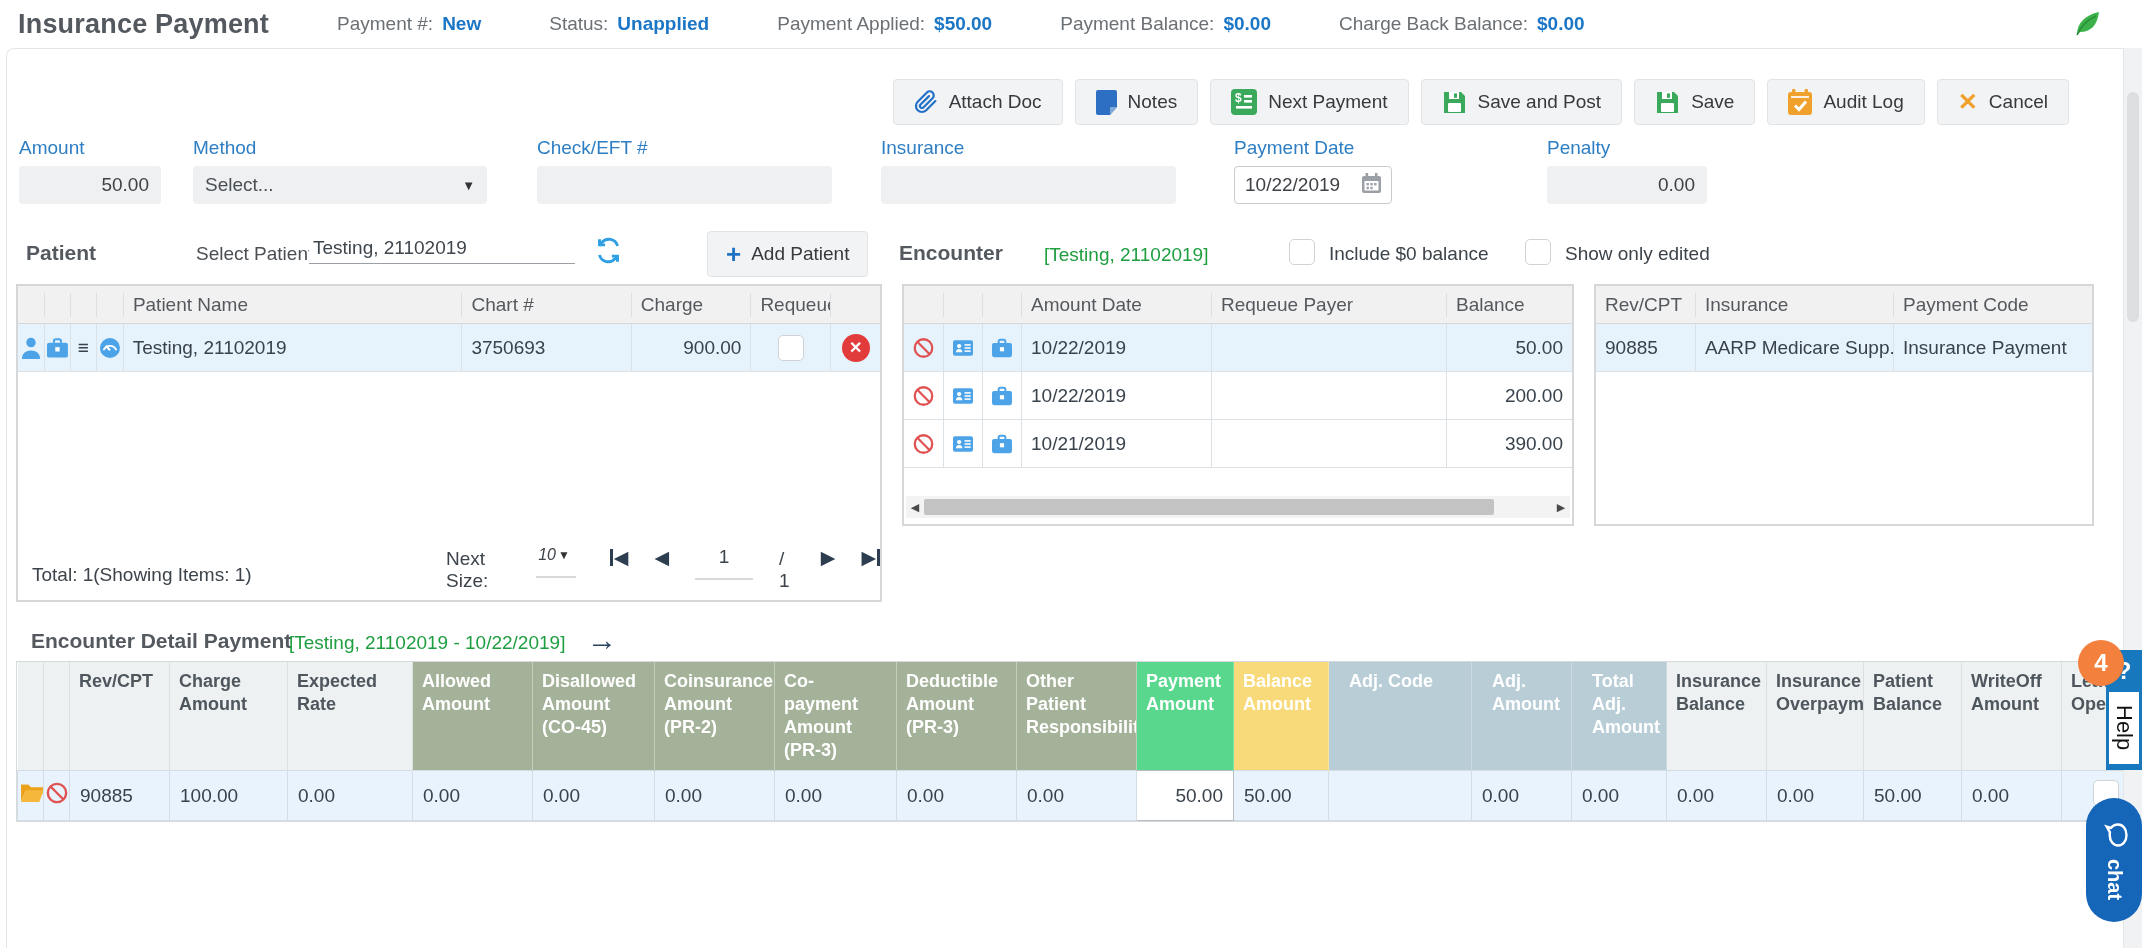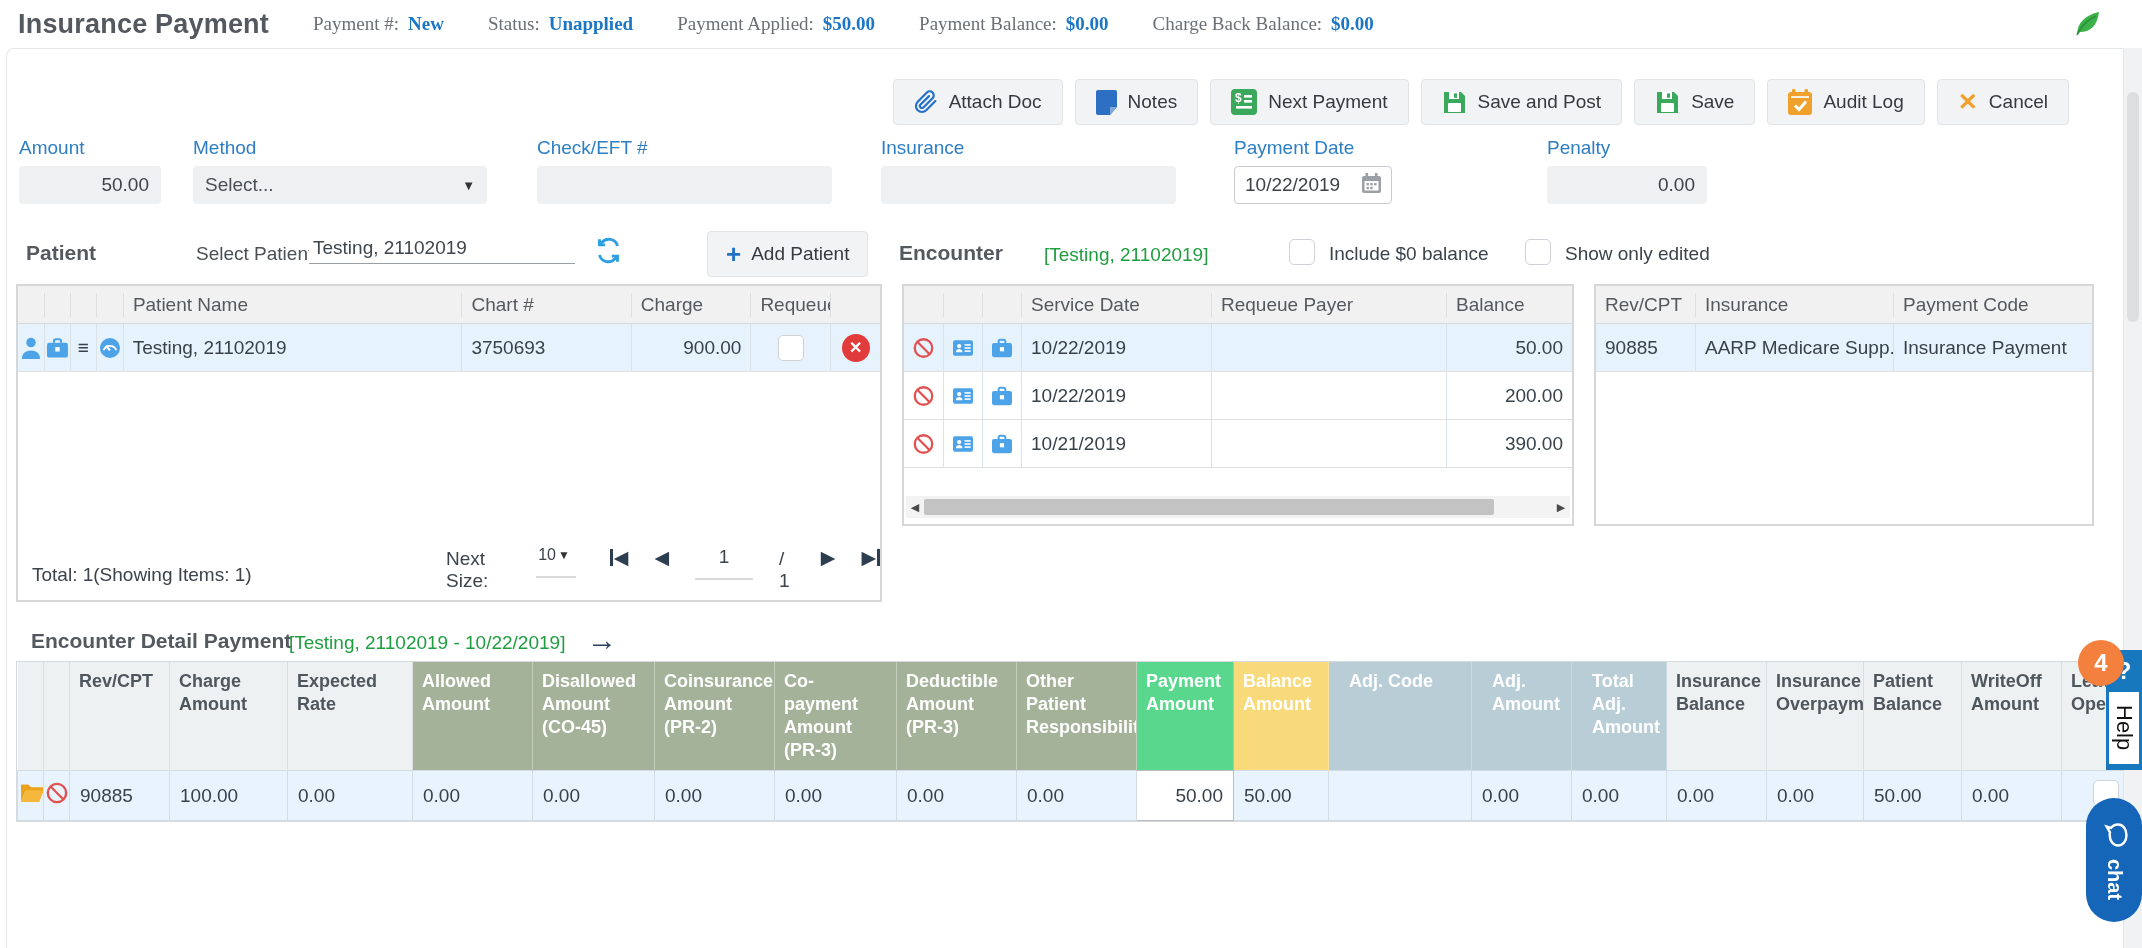--- a/index.html
+++ b/index.html
@@ -3,21 +3,21 @@
 <meta charset="utf-8">
 <style>
   * { margin:0; padding:0; box-sizing:border-box; }
   html,body { background:#fff; }
   body { font-family:"Liberation Sans", sans-serif; color:#3c434a; }
   .screen { position:relative; width:2142px; height:948px; overflow:hidden; background:#fff; }
 
   
   .topbar { position:absolute; left:0; top:0; width:2142px; height:48px; display:flex; align-items:center; background:#fff; }
   .topbar h1 { font-size:27px; font-weight:700; color:#54595f; margin-left:18px; letter-spacing:.2px; }
-  .hfield { display:flex; align-items:flex-end; margin-left:44px; white-space:nowrap;font-family:Liberation Serif, serif; }
+  .hfield { display:flex; align-items:flex-end; margin-left:68px; white-space:nowrap; }
   .hlabel { font-size:19px; color:#6b7075; margin-right:9px; }
   .hvalue { font-size:19px; color:#1b76c6; font-weight:700; }
   .leaf { position:absolute; right:40px; top:8px; }
 
   
   .panel { position:absolute; left:6px; top:48px; width:2128px; height:900px; background:#fff;
            border:1px solid #e4e7ea; border-bottom:none; border-radius:8px 8px 0 0; }
 
   
   .toolbar { position:absolute; top:22px; right:64px; display:flex; gap:12px;margin-top:8px; }
@@ -65,21 +65,21 @@
              font-size:19px; color:#39424c; white-space:nowrap; overflow:hidden; }
   .grow .c:first-child { border-left:none; }
   .grow .c.num { justify-content:flex-end; }
   .grow .c.ctr { justify-content:center; }
   .rowblue { background:#e7f3fc; }
   .del-ic { width:28px; height:28px; border-radius:50%; background:#e23b3b; color:#fff; font-size:16px; font-weight:700;
             display:flex; align-items:center; justify-content:center; cursor:pointer; }
   .burger { color:#4da3e8; font-weight:900; font-size:26px; line-height:1; }
   .ptotal { position:absolute; left:14px; bottom:14px; font-size:19px; color:#3c434a; }
   .pager { position:absolute; left:428px; bottom:8px; display:flex; align-items:flex-start; gap:26px; }
-  .psize { display:flex; align-items:center; gap:2px; border-bottom:2px solid #d9d9d9; padding:0 6px 12px 2px; }
+  .psize { display:flex; align-items:center; gap:2px; border-bottom:2px solid #d9d9d9; padding:0 6px 12px 2px;font-style:italic; }
   .pager-ic { color:#2c3e50; font-size:19px; cursor:pointer; display:inline-flex; align-items:center; gap:1px; }
   .pager-ic .bar { display:inline-block; width:3px; height:17px; background:#2c3e50; }
   .pgnum { width:58px; text-align:center; border:none; border-bottom:2px solid #d9d9d9; font-size:19px; color:#3c434a;
            padding-bottom:10px; font-family:"Liberation Sans", sans-serif; }
   .pgof { font-size:19px; color:#3c434a; }
 
   
   .hscroll { position:absolute; left:2px; right:2px; bottom:6px; height:22px; background:#f3f3f3; display:flex; align-items:center; }
   .hscroll .ar { width:18px; text-align:center; font-size:11px; color:#4a4a4a; cursor:pointer; }
   .hscroll .thumb { height:16px; background:#c3c3c3; border-radius:2px; flex:none; cursor:pointer; }
@@ -349,21 +349,21 @@
         <span class="pager-ic">▶</span>
         <span class="pager-ic">▶<i class="bar"></i></span>
       </div>
     </div>
 
     <div class="grid" style="left:895px; top:235px; width:672px; height:242px;">
       <div class="ghead">
         <span class="hc" style="width:39px;"></span>
         <span class="hc" style="width:39px;"></span>
         <span class="hc" style="width:39px;"></span>
-        <span class="hc" style="width:190px;">Service Date</span>
+        <span class="hc" style="width:190px;">Amount Date</span>
         <span class="hc" style="width:235px;">Requeue Payer</span>
         <span class="hc" style="width:126px;">Balance</span>
       </div>
 
       <div class="grow rowblue">
         <span class="c ctr" style="width:39px;">
           <svg width="24" height="24" viewBox="0 0 24 24">
               <circle cx="12" cy="12" r="10" fill="none" stroke="#e05252" stroke-width="2.6"></circle>
               <line x1="5.2" y1="5.2" x2="18.8" y2="18.8" stroke="#e05252" stroke-width="2.6"></line>
             </svg>

